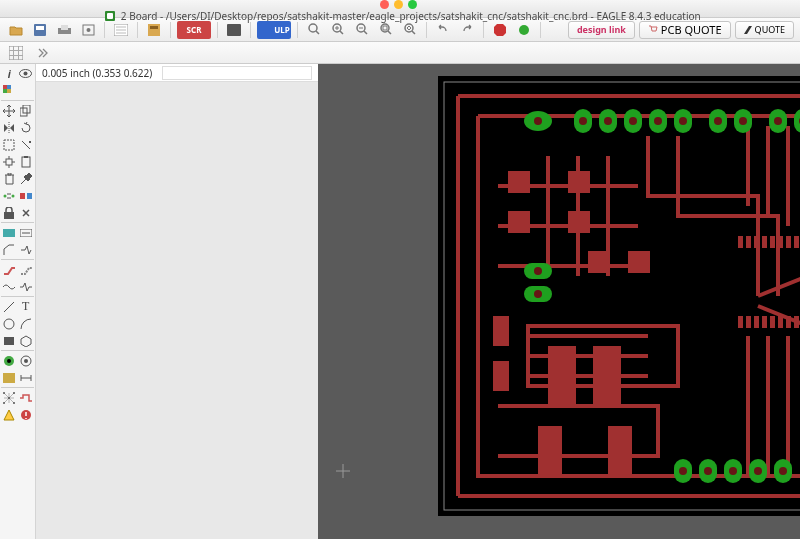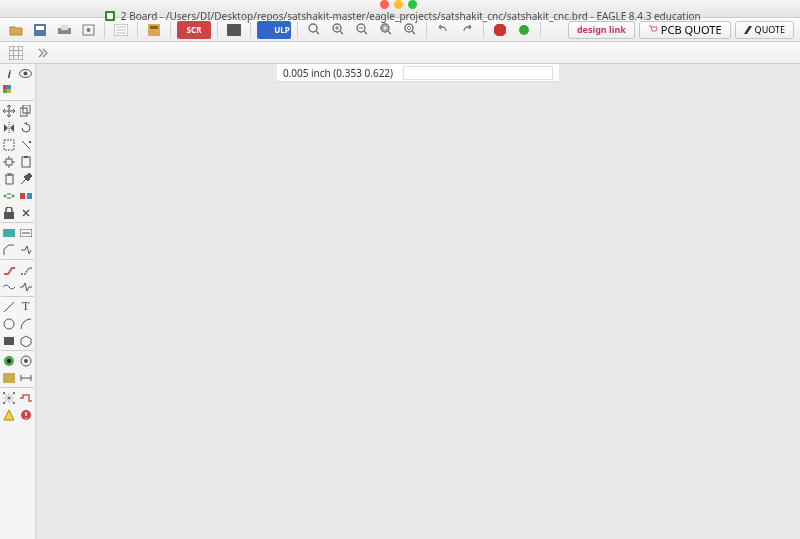--- a/index.html
+++ b/index.html
@@ -50,21 +50,21 @@
   width:36px; background:#f5f5f5; border-right:1px solid #d4d4d4;
   display:flex; flex-direction:column; padding:1px; overflow:hidden;
 }
 .tool-row { display:flex; }
 .tool-cell {
   width:17px; height:17px; display:flex; align-items:center; justify-content:center;
   cursor:pointer; font-size:10px; color:#444;
 }
 .tool-hr { height:1px; background:#ccc; margin:1px 0;}
 
-.canvas-area { flex:1; display:flex; flex-direction:column;align-items:center; }
+.canvas-area { flex:1; display:flex; flex-direction:row; }
 .coord-bar {
   height:18px; background:#fff; border-bottom:1px solid #ddd;
   display:flex; align-items:center; padding:0 6px; font-size:10px; color:#333;
   gap:10px;
 }
 .coord-input {
   flex:1; height:14px; border:1px solid #ddd; background:#fff; font-size:10px;
 }
 .canvas {
   flex:1; background:#5a5a5a; position:relative; overflow:hidden;

